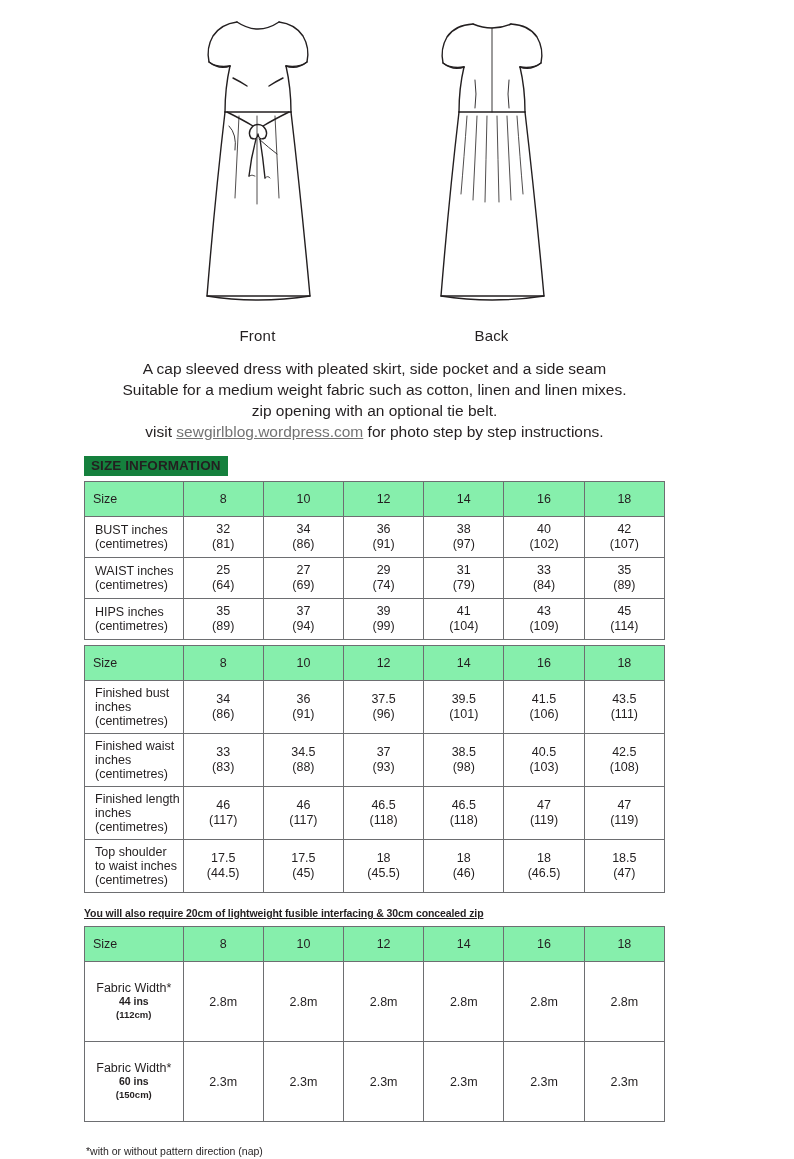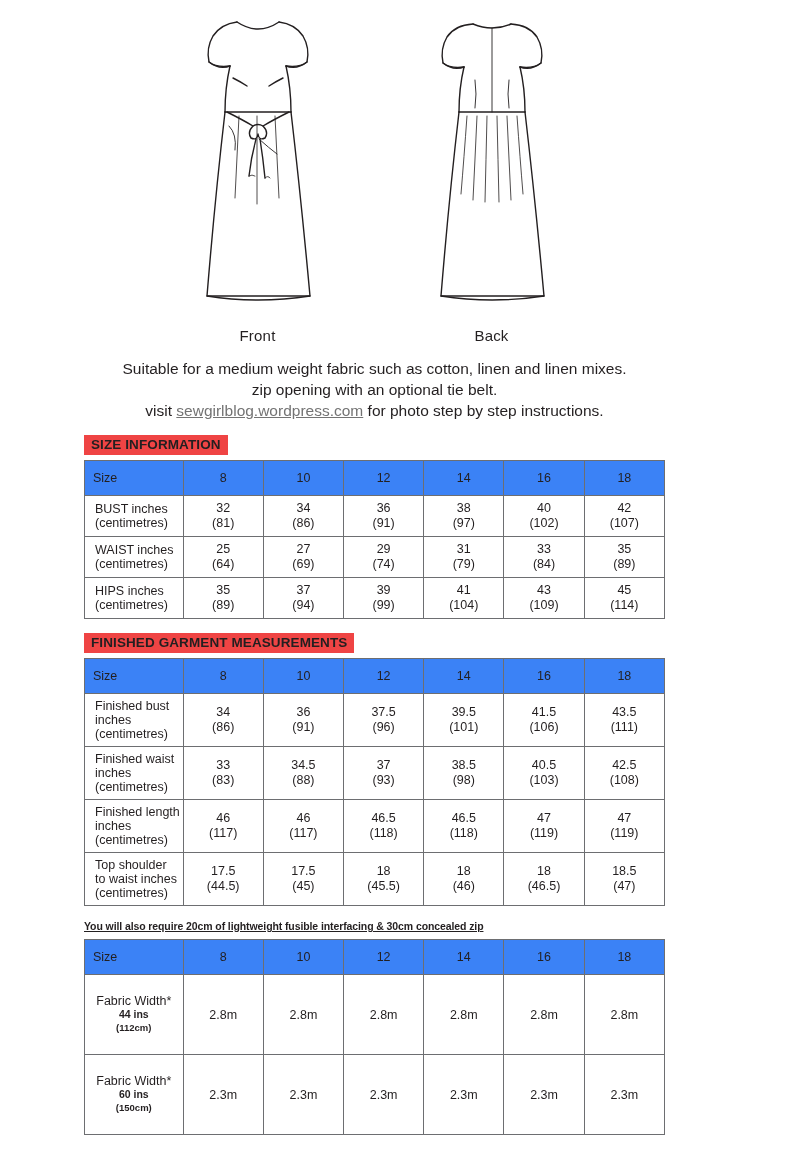--- a/index.html
+++ b/index.html
@@ -53,21 +53,21 @@
     display: block;
   }
   .description a {
     color: #737373;
     text-decoration: underline;
   }
 
   
   .section-head {
     display: inline-block;
-    background: #ef4444;
+    background: #15803d;
     font-weight: bold;
     font-size: 13.5px;
     padding: 2px 7px 3px 7px;
     letter-spacing: 0.1px;
   }
   .section-head-row {
     margin-top: 14px;
     display: flex;
     align-items: flex-end;
     gap: 10px;
@@ -89,21 +89,21 @@
   }
   table td, table th {
     border: 1px solid #6d6e71;
     font-size: 12.5px;
     text-align: center;
     vertical-align: middle;
     padding: 5px 2px;
     font-weight: normal;
   }
   thead td {
-    background: #3b82f6;
+    background: #86efac;
     height: 24px;
   }
   thead td.label-col {
     text-align: left;
     padding-left: 8px;
   }
   td.row-label {
     text-align: left;
     padding-left: 10px;
     line-height: 14px;
@@ -220,20 +220,21 @@
           <path d="M90 108 Q91 152 92 194" stroke-width="0.8"></path>
           <path d="M100 108 Q102 152 104 192" stroke-width="0.8"></path>
           <path d="M110 108 Q113 150 116 186" stroke-width="0.8"></path>
         </g>
       </svg>
       <div class="figure-caption">Back</div>
     </div>
   </div>
 
   <div class="description">
+    <span class="line">A cap sleeved dress with pleated skirt, side pocket and a side seam</span>
     <span class="line">Suitable for a medium weight fabric such as cotton, linen and linen mixes.</span>
     <span class="line">zip opening with an optional tie belt.</span>
     <span class="line"><span>visit </span><a href="#">sewgirlblog.wordpress.com</a><span> for photo step by step instructions.</span></span>
   </div>
 
   <div class="section-head-row">
     <span class="section-head">SIZE INFORMATION</span>
   </div>
 
   <table>
@@ -344,23 +345,20 @@
             <span class="val-sub">(109)</span>
           </td>
         <td>
             <span class="val-main">45</span>
             <span class="val-sub">(114)</span>
           </td>
       </tr>
     </tbody>
   </table>
 
-  <div class="section-head-row">
-    <span class="section-head">FINISHED GARMENT MEASUREMENTS</span>
-  </div>
 
   <table>
     <colgroup>
       <col style="width:17%">
         <col style="width:13.83%">
         <col style="width:13.83%">
         <col style="width:13.83%">
         <col style="width:13.83%">
         <col style="width:13.84%">
         <col style="width:13.84%">

